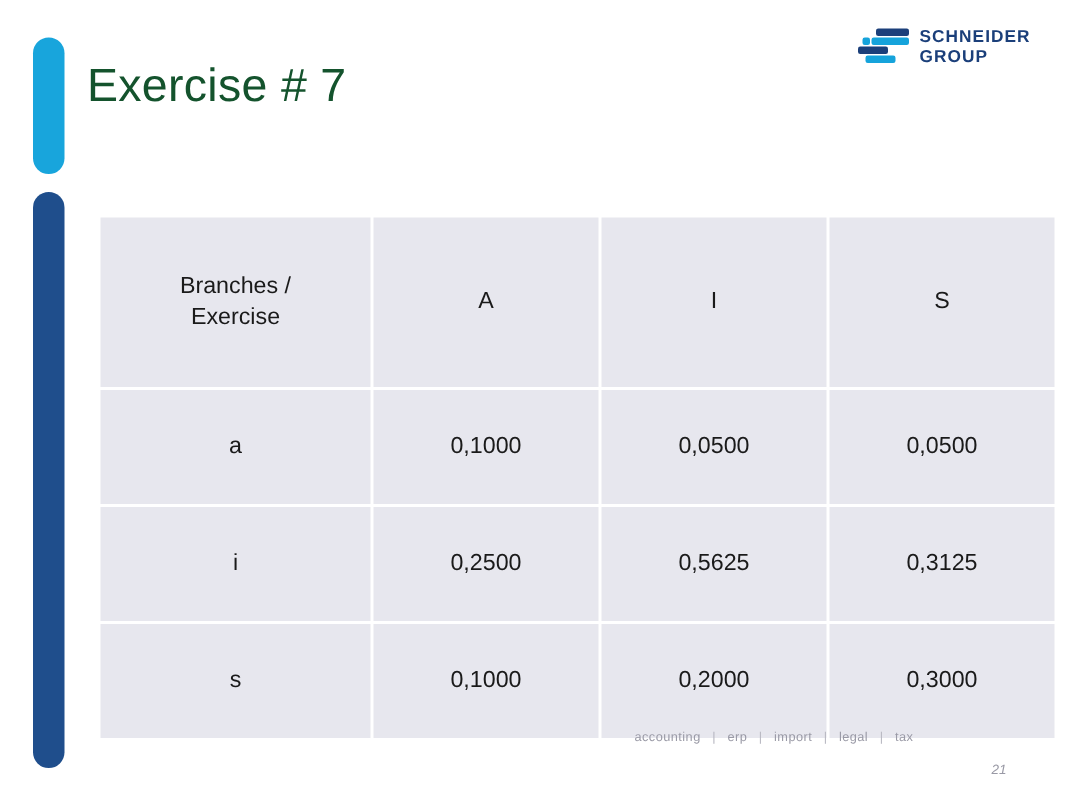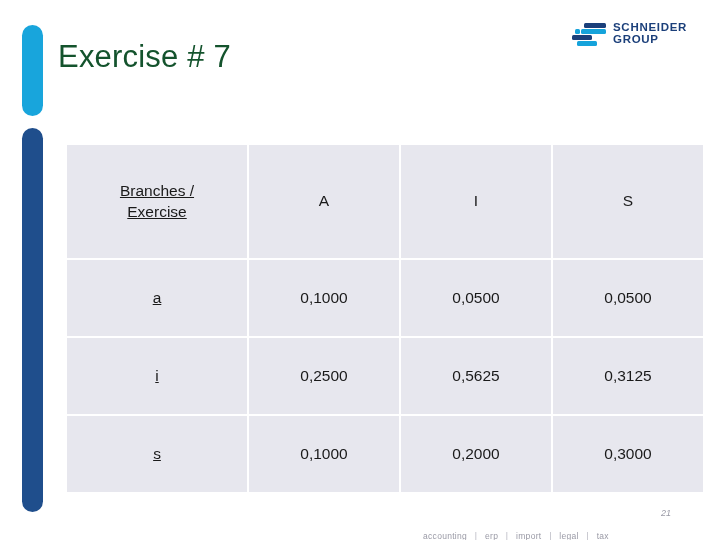--- a/index.html
+++ b/index.html
@@ -41,25 +41,25 @@
     font-size: 31px;
     color: #14532d;
     letter-spacing: 0.2px;
     white-space: nowrap;
   }
 
   
   .logo {
     position: absolute;
     left: 572px;
-    top: 21px;
+    top: 10px;
     width: 122px;
     height: 34px;
     display: flex;
-    align-items: flex-start;
+    align-items: flex-end;
   }
   .logo-mark {
     position: relative;
     width: 34px;
     height: 27px;
     flex: 0 0 auto;
   }
   .logo-mark i {
     position: absolute;
     display: block;
@@ -92,30 +92,30 @@
     background: #ffffff;
   }
   .matrix-table td {
     background: #e7e7ee;
     text-align: center;
     vertical-align: middle;
     font-size: 15.5px;
     color: #1a1a1a;
     padding: 0;
   }
-  .col-label { width: 180px; text-decoration: underline; }
+  .col-label { width: 180px; }
   .col-data  { width: 150px; }
   tr.header-row td { height: 113px; line-height: 1.35; }
   tr.data-row td   { height: 76px; }
 
   
   .footer-nav {
     position: absolute;
     left: 422px;
-    top: 531px;
+    top: 486px;
     font-size: 8.5px;
     color: #9a9aa6;
     letter-spacing: 0.3px;
     white-space: nowrap;
     text-align: right;
   }
   .footer-nav span { margin: 0 1px; }
   .footer-sep { color: #b6b6c0; padding: 0 3px; }
   .page-number {
     position: absolute;

